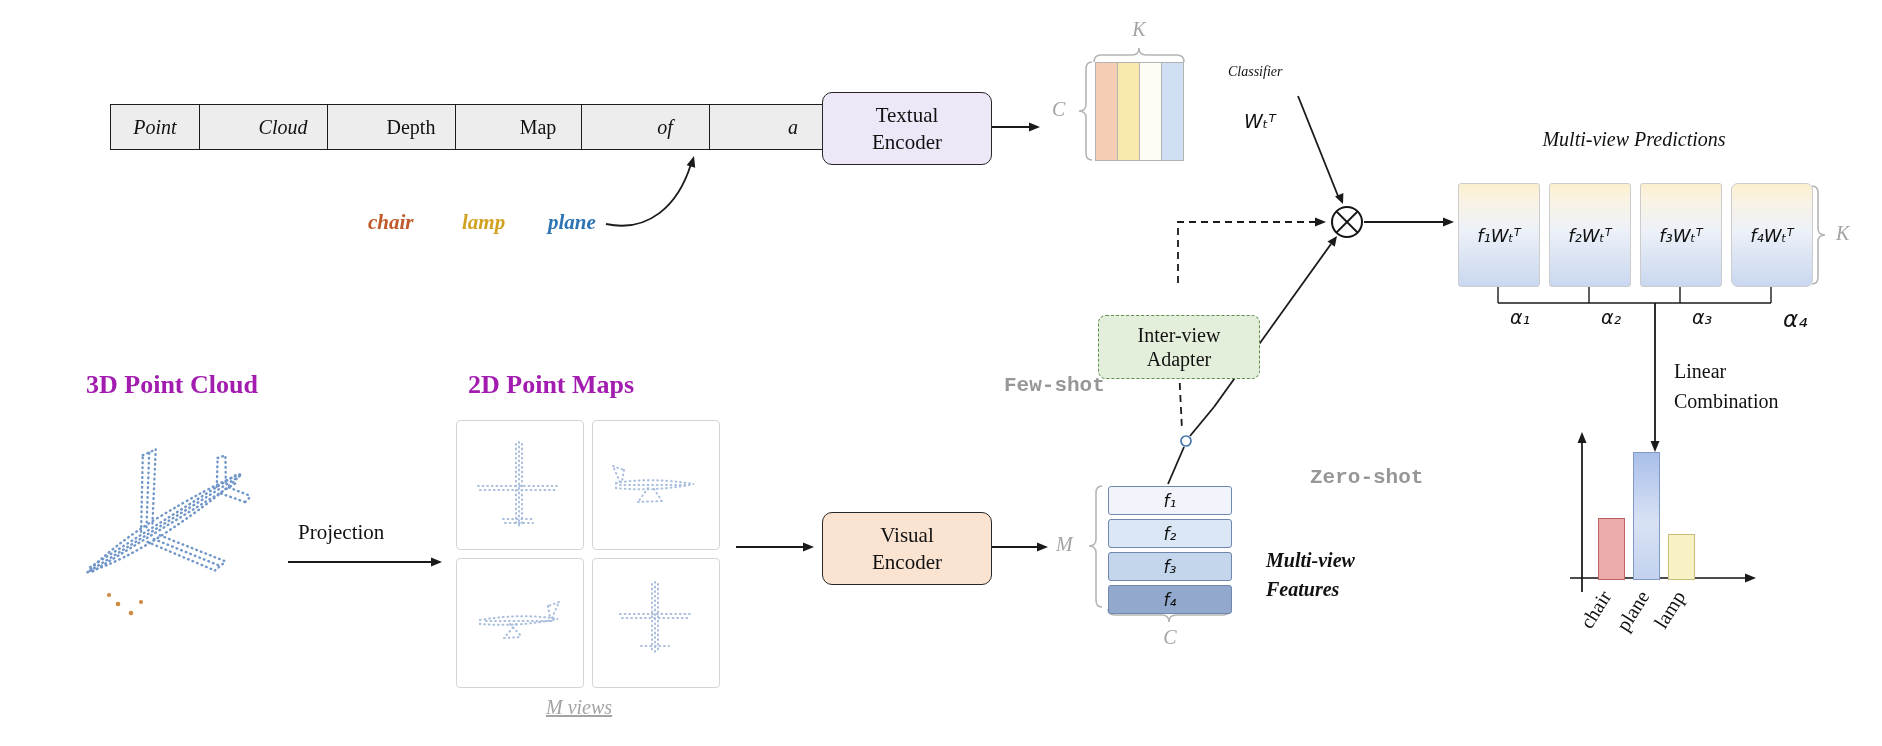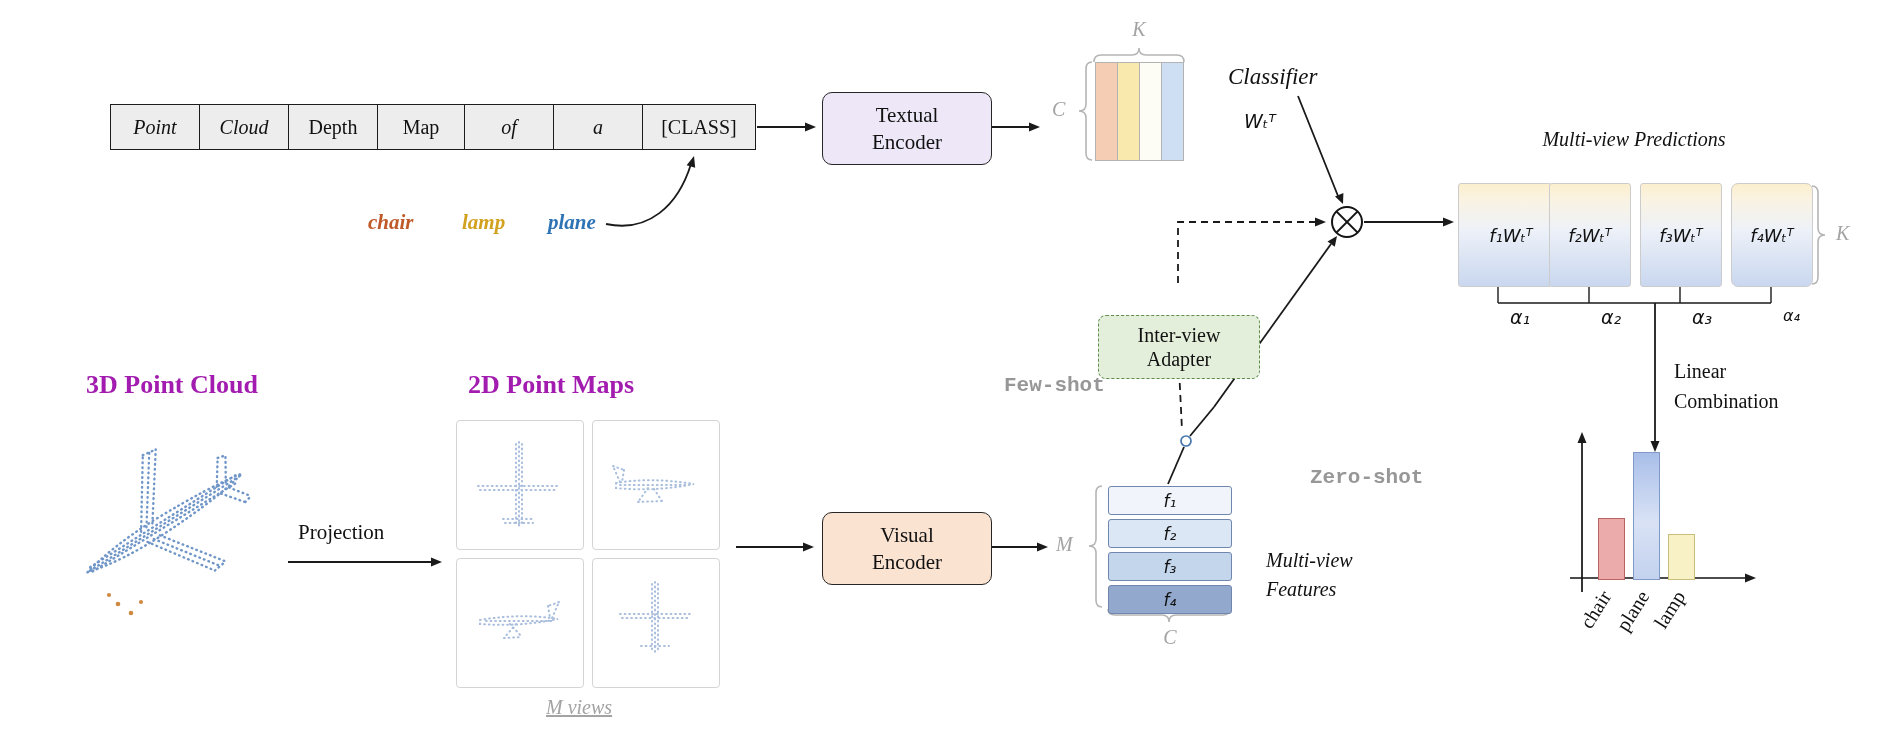--- a/index.html
+++ b/index.html
@@ -189,21 +189,21 @@
       <path class="dots dotsB" d="M 552,618 L 559,602 M 559,602 L 548,606 M 548,606 L 550,618"></path>
       <path class="dots dotsB" d="M 516,624 L 504,638 M 510,624 L 522,637 M 504,638 L 522,637"></path>
     </g>
     <g>
       <path class="dots dotsB" d="M 652,584 L 652,652 M 655,582 L 655,654 M 658,584 L 658,652"></path>
       <path class="dots dotsB" d="M 620,614 L 690,614 M 622,618 L 688,618"></path>
       <path class="dots dotsB" d="M 641,646 L 669,646"></path>
     </g>
   </svg>
 
-  <div class="abs prompt-table" style="left:110px;top:104px;">
+  <div class="abs prompt-table" style="left:110px;top:104px;gap:39px;">
     <div class="pcell w0 ital">Point</div>
     <div class="pcell w1 ital">Cloud</div>
     <div class="pcell w2">Depth</div>
     <div class="pcell w3">Map</div>
     <div class="pcell w4 ital">of</div>
     <div class="pcell w5 ital">a</div>
     <div class="pcell w6">[CLASS]</div>
   </div>
 
   <span class="abs classword cls-chair" style="left:368px;top:210px;">chair</span>
@@ -221,47 +221,47 @@
   </div>
 
   <div class="abs cbars" style="left:1096px;top:62px;">
     <div class="cbar cb0"></div>
     <div class="cbar cb1"></div>
     <div class="cbar cb2"></div>
     <div class="cbar cb3"></div>
   </div>
   <div class="abs graylbl" style="left:1128px;top:18px;width:22px;text-align:center;">K</div>
   <div class="abs graylbl" style="left:1052px;top:98px;">C</div>
-  <div class="abs ital" style="left:1228px;top:64px;font-size:23px;">Classifier</div>
+  <div class="abs ital" style="left:1228px;top:64px;font-size:14px;">Classifier</div>
   <div class="abs math" style="left:1244px;top:110px;font-size:19px;">Wₜᵀ</div>
 
   <div class="abs" style="left:1108px;top:486px;">
     <div class="fbar fb0 math">f₁</div>
     <div class="fbar fb1 math">f₂</div>
     <div class="fbar fb2 math">f₃</div>
     <div class="fbar fb3 math">f₄</div>
   </div>
   <div class="abs graylbl" style="left:1056px;top:533px;">M</div>
   <div class="abs graylbl" style="left:1158px;top:626px;width:24px;text-align:center;">C</div>
-  <div class="abs ital" style="left:1266px;top:546px;width:122px;font-size:20px;line-height:1.45;">Multi-view Features</div>
+  <div class="abs ital" style="left:1266px;top:546px;width:122px;font-size:20px;line-height:1.45;font-weight:bold;">Multi-view Features</div>
 
   <div class="abs graymode" style="left:1004px;top:374px;">Few-shot</div>
   <div class="abs graymode" style="left:1310px;top:466px;">Zero-shot</div>
 
   <div class="abs ital" style="left:1484px;top:128px;width:300px;text-align:center;font-size:20px;">Multi-view Predictions</div>
-  <div class="abs pbox math" style="left:1458px;top:183px;padding-left:12px;">f₁Wₜᵀ</div>
+  <div class="abs pbox math" style="left:1458px;top:183px;">f₁Wₜᵀ</div>
   <div class="abs pbox math" style="left:1640px;top:183px;">f₃Wₜᵀ</div>
   <div class="abs pbox math" style="left:1549px;top:183px;">f₂Wₜᵀ</div>
   <div class="abs pbox math" style="left:1731px;top:183px;border-radius:7px;">f₄Wₜᵀ</div>
   <div class="abs graylbl" style="left:1836px;top:222px;">K</div>
 
   <span class="abs math" style="left:1510px;top:306px;font-size:19px;">α₁</span>
   <span class="abs math" style="left:1601px;top:306px;font-size:19px;">α₂</span>
   <span class="abs math" style="left:1692px;top:306px;font-size:19px;">α₃</span>
-  <span class="abs math" style="left:1783px;top:306px;font-size:16px;">α₄</span>
+  <span class="abs math" style="left:1783px;top:306px;font-size:23px;">α₄</span>
 
   <div class="abs" style="left:1674px;top:356px;width:120px;font-size:20px;line-height:1.5;">Linear Combination</div>
 
   <div class="abs bar bar-chair" style="left:1598px;top:518px;width:25px;height:60px;"></div>
   <div class="abs bar bar-plane" style="left:1633px;top:452px;width:25px;height:126px;"></div>
   <div class="abs bar bar-lamp" style="left:1668px;top:534px;width:25px;height:44px;"></div>
 
   <div class="abs h1" style="left:86px;top:370px;">3D Point Cloud</div>
   <div class="abs h1" style="left:468px;top:370px;">2D Point Maps</div>
   <div class="abs" style="left:298px;top:520px;font-size:21px;">Projection</div>

